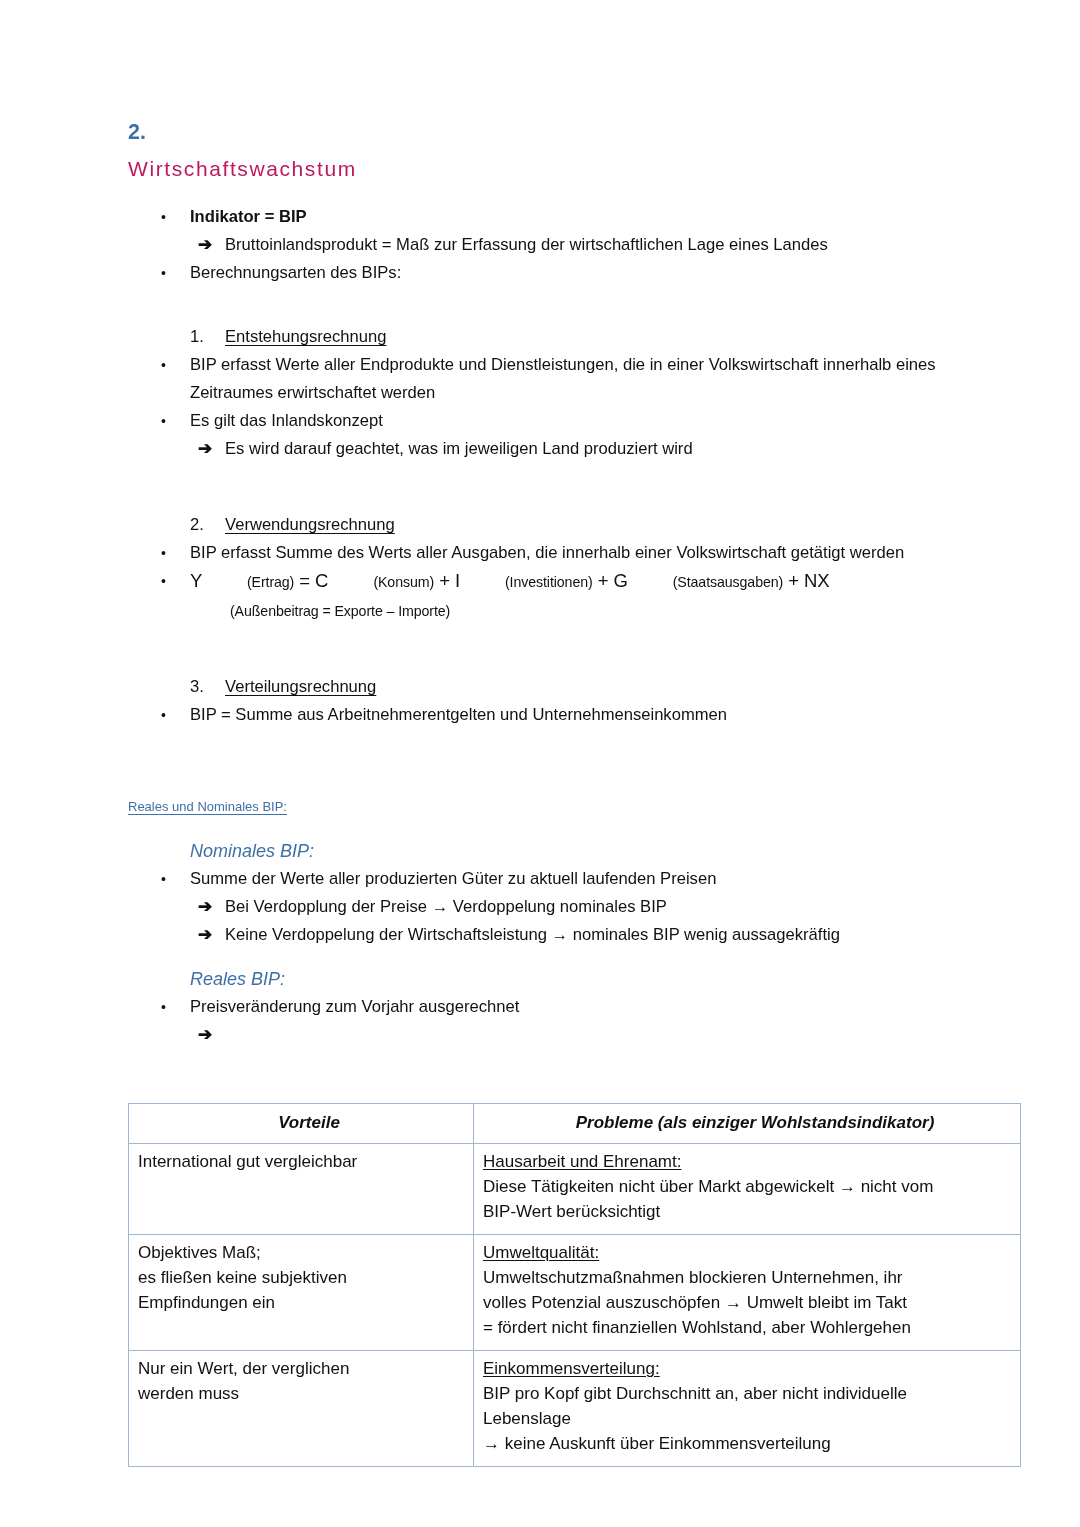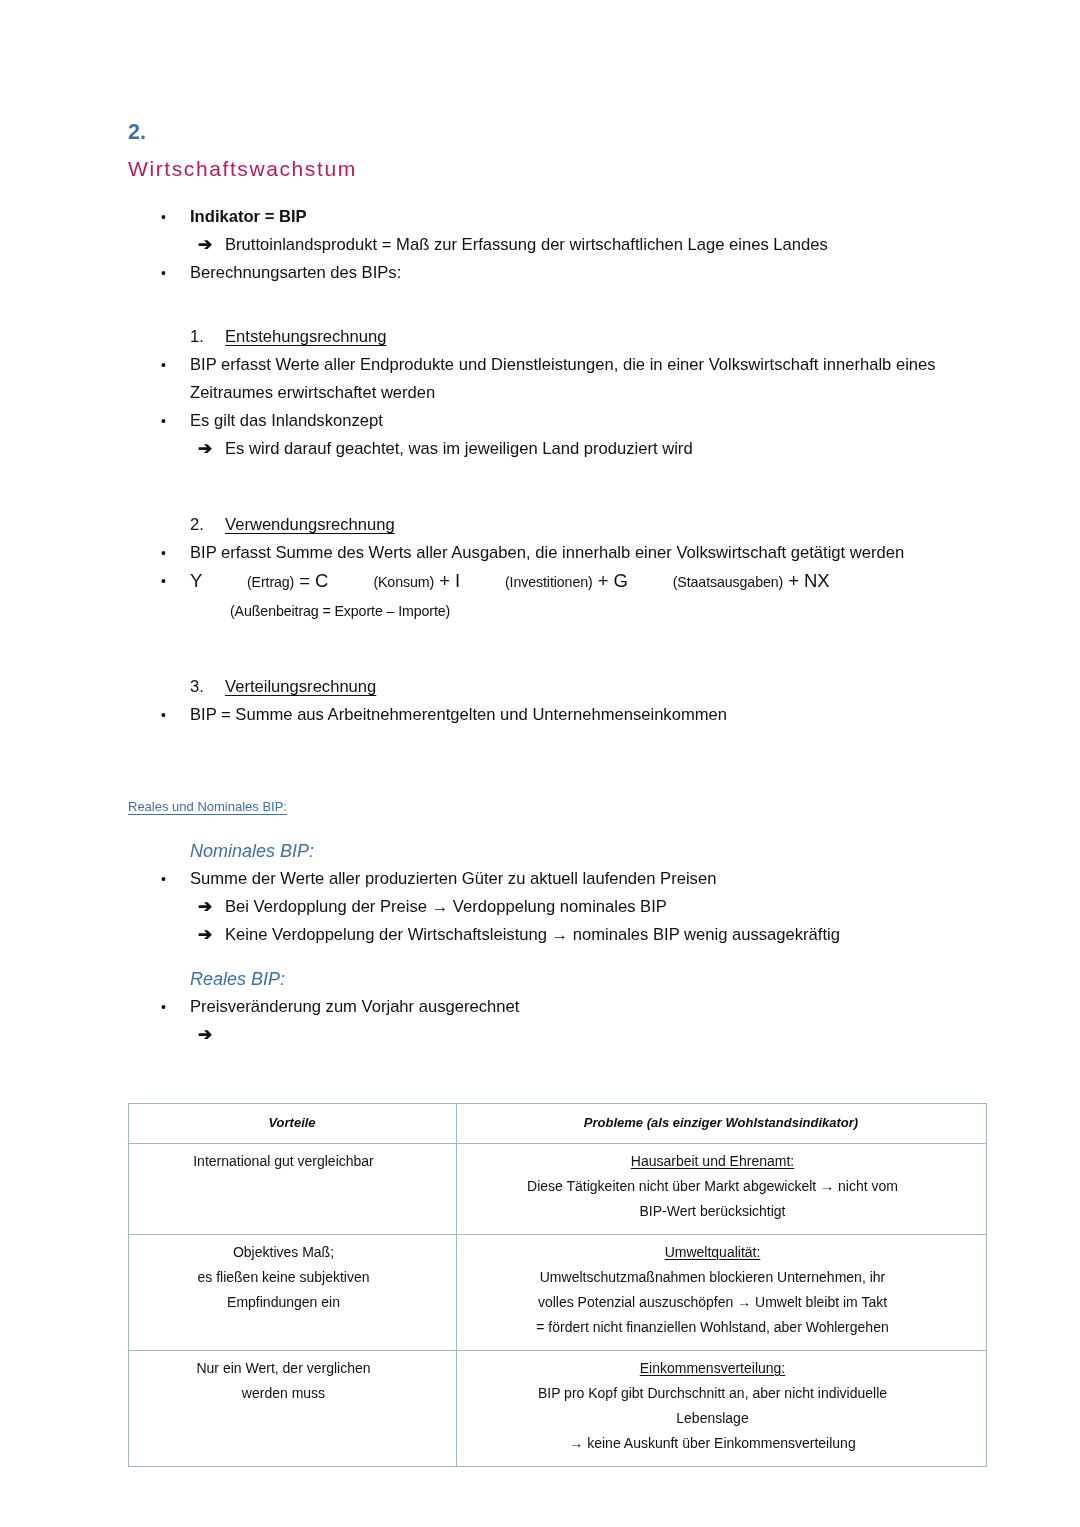--- a/index.html
+++ b/index.html
@@ -142,32 +142,32 @@
   .tbl {
     border-collapse: collapse;
     width: 822px;
     margin-top: 6px;
     table-layout: fixed;
   }
   .tbl td, .tbl th {
     border: 1px solid #9fb8d0;
     vertical-align: top;
     padding: 5px 27px 10px 9px;
-    font-size: 14px;
+    font-size: 17px;
     line-height: 25px;
     color: #111111;
-    text-align: center;
+    text-align: left;
     font-weight: normal;
   }
   .tbl th {
     text-align: center;
     font-weight: bold;
     font-style: italic;
-    font-size: 13px;
-    padding: 6px 9px 8px 8px;
+    font-size: 17px;
+    padding: 6px 9px 8px 25px;
   }
   .tbl .col-a { width: 310px; }
   .tbl .col-b { width: 512px; }
   .cell-head-underline {
     text-decoration: underline;
     text-underline-offset: 2px;
     text-decoration-thickness: 1px;
   }
   .u-line { display: block; }
 </style>

